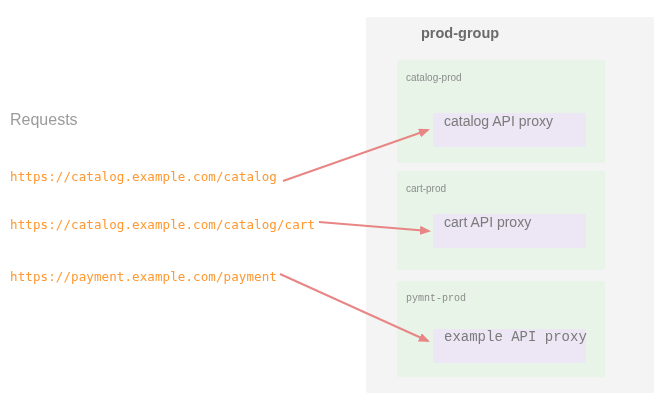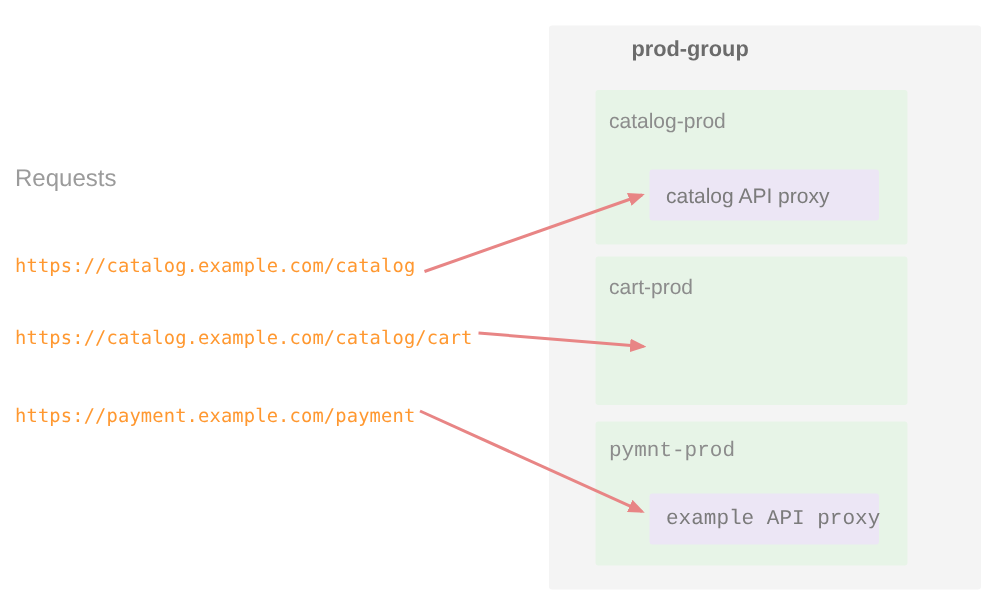--- a/index.html
+++ b/index.html
@@ -61,33 +61,33 @@
     border-radius: 2px;
   }
   .env-0 { top: 43px;  height: 103px; }  
   .env-1 { top: 154px; height: 99px;  }  
   .env-2 { top: 264px; height: 96px; font-family: Liberation Mono, monospace;  }  
 
   .env-label {
     position: absolute;
     left: 9px;
     top: 12px;
-    font-size: 14px;
+    font-size: 10px;
     color: var(--env-text, #8c8c8c);
   }
 
   .proxy-box {
     position: absolute;
     left: 36px;               
     width: 153px;
     height: 34px;
     background: var(--proxy-bg, #ece6f5);
     border-radius: 2px;
     display: flex;
-    align-items: center;
+    align-items: flex-start;
     box-sizing: border-box;
     padding-left: 11px;
     font-size: 14px;
     color: var(--proxy-text, #7b7b7b);
     white-space: nowrap;
   }
   .proxy-0 { top: 53px; }  
   .proxy-1 { top: 43px; }  
   .proxy-2 { top: 48px; }  
 
@@ -118,20 +118,23 @@
 
     <div class="env-box env-0">
       <div class="env-label">catalog-prod</div>
       <div class="proxy-box proxy-0">
         <span>catalog API proxy</span>
       </div>
     </div>
 
     <div class="env-box env-1">
       <div class="env-label">cart-prod</div>
+      <div class="proxy-box proxy-1">
+        <span>cart API proxy</span>
+      </div>
     </div>
 
     <div class="env-box env-2">
       <div class="env-label">pymnt-prod</div>
       <div class="proxy-box proxy-2">
         <span>example API proxy</span>
       </div>
     </div>
   </div>
 

